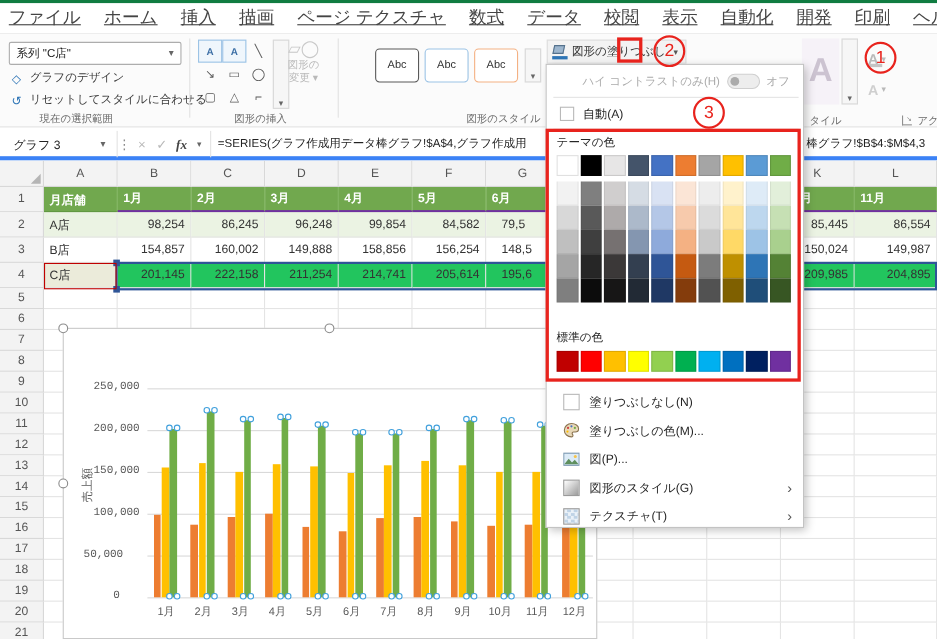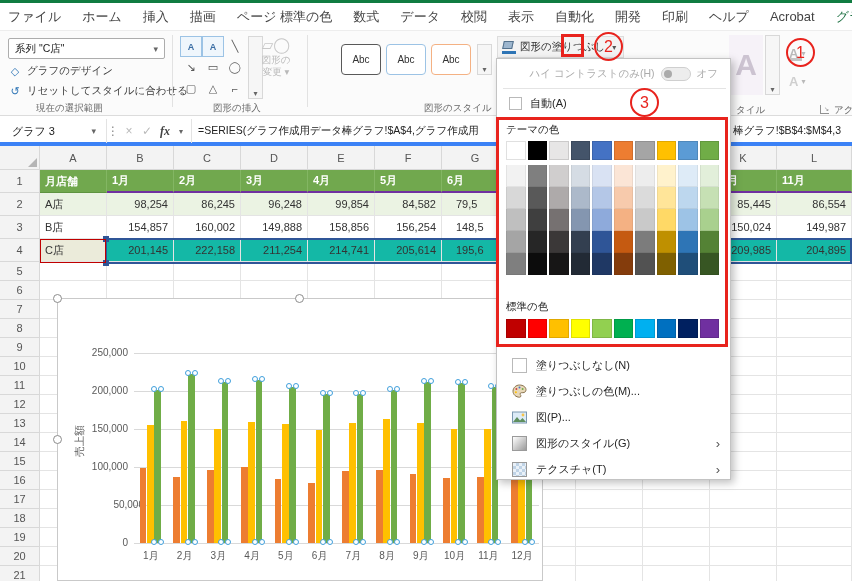--- a/index.html
+++ b/index.html
@@ -5,21 +5,21 @@
   :root{ --red:#E8231D; --grid:#E4E4E4; --hdr:#F3F3F3; --hdrline:#D8D8D8; }
   *{box-sizing:border-box; margin:0; padding:0;}
   body{font-family:"Liberation Sans","DejaVu Sans",sans-serif; background:#fff;}
   #app{position:relative; width:852px; height:581px; overflow:hidden; background:#fff; font-size:11px; color:#333;}
 
   
   .top-strip{position:absolute; left:0; top:0; width:852px; height:3px; background:#107C41;}
 
   
   .tab-bar{position:absolute; left:0; top:3px; width:852px; height:28px; background:#fff; display:flex; align-items:center; padding:0 8px; gap:21px; border-bottom:1px solid #EDEDED;}
-  .tab{font-size:13px; color:#444; white-space:nowrap; cursor:default;}
+  .tab{font-size:16px; color:#444; white-space:nowrap; cursor:default;text-decoration:underline;}
   .tab.ctx{color:#217346;}
   .spacer{margin-left:auto;}
 
   
   .ribbon{position:absolute; left:0; top:31px; width:852px; height:85px; background:#FBFBFB; border-bottom:1px solid #DCDCDC;}
   .grp-label{position:absolute; font-size:9.5px; color:#6A6A6A; white-space:nowrap;}
   .vdiv{position:absolute; top:4px; height:72px; width:1px; background:#E2E2E2;}
   .combo{position:absolute; left:8px; top:7px; width:157px; height:21px; border:1px solid #ADADAD; border-radius:2px; background:#fff; display:flex; align-items:center; padding:0 6px; font-size:10.5px; color:#222;}
   .combo .arr{margin-left:auto; color:#666; font-size:9px;}
   .rbtn{position:absolute; display:flex; align-items:center; gap:5px; font-size:10.5px; color:#3B3B3B; white-space:nowrap;}
@@ -54,31 +54,31 @@
   .sheet{position:absolute; left:0; top:146px; width:852px; height:435px; overflow:hidden; background:#fff;}
   .colhdr,.rowhdr,.corner{position:absolute; background:var(--hdr); border-right:1px solid var(--hdrline); border-bottom:1px solid var(--hdrline); color:#555; display:flex; align-items:center; justify-content:center; font-size:11px;}
   .corner{left:0; top:0; width:40px; height:24px;}
   .corner .tri{position:absolute; right:2px; bottom:2px; width:0; height:0; border-left:9px solid transparent; border-bottom:9px solid #B5B5B5;}
   .cell{position:absolute; border-right:1px solid var(--grid); border-bottom:1px solid var(--grid); display:flex; align-items:center; padding:0 5px; white-space:nowrap; overflow:hidden; font-size:11px; color:#333;}
   .cell.num{justify-content:flex-end;}
   .cell.frag{justify-content:flex-start; padding-left:14px;}
   .cell.hrow{background:#71A84E; color:#fff; font-weight:bold; border-right:1px solid #83B663; border-bottom:1px solid #5E9440;}
   .cell.hrow.cat{border-bottom:2px solid #7030A0;}
   .cell.r2{background:#EBF3E3;}
-  .cell.r4{background:#14b8a6;}
+  .cell.r4{background:#22c55e;}
   .cell.a4{background:#EBEBDA;}
   .sel-blue{position:absolute; left:105px; top:92px; width:747px; height:26px; border:2px solid #2F5597; z-index:4; pointer-events:none;}
   .sel-blue .h{position:absolute; width:6px; height:6px; background:#2F5597; left:-4px;}
   .sel-red{position:absolute; left:40px; top:93px; width:66px; height:24px; border:1px solid #C00000; z-index:4; pointer-events:none;}
 
   
   .chart{position:absolute; left:57px; top:152px; width:486px; height:283px; background:#fff; border:1px solid #C9C9C9; z-index:5;}
   .chart .title{position:absolute; left:0; top:8px; width:100%; text-align:center; font-size:15px; color:#595959; letter-spacing:1px;}
   .chart .gl{position:absolute; height:1px; background:#D9D9D9;}
-  .chart .ytick{position:absolute; width:44px; text-align:right; font-size:10px; color:#595959;}
+  .chart .ytick{position:absolute; width:44px; text-align:center; font-size:10px; color:#595959;font-family:Liberation Mono, monospace;}
   .chart .xtick{position:absolute; width:34px; text-align:center; font-size:10px; color:#595959;}
   .chart .ylab{position:absolute; left:6px; top:135px; font-size:10.5px; color:#595959; transform:rotate(-90deg); transform-origin:center;}
   .chart .bar{position:absolute;}
   .chart .mk{position:absolute; width:6px; height:6px; border:1.5px solid #41A0DC; border-radius:50%; background:#fff;}
   .handle{position:absolute; width:9px; height:9px; border:1px solid #8C8C8C; border-radius:50%; background:#fff; z-index:6;}
 
   
   .panel{position:absolute; left:496px; top:58px; width:235px; height:422px; background:#fff; border:1px solid #C3C3C3; box-shadow:3px 3px 8px rgba(0,0,0,.25); z-index:10;}
   .hc-row{position:absolute; left:0; top:3px; width:100%; height:24px; display:flex; align-items:center; justify-content:flex-end; padding-right:12px; gap:6px; color:#ABABAB; font-size:10.5px;}
   .toggle{width:30px; height:14px; border-radius:8px; background:#EDEDED; border:1px solid #CFCFCF; position:relative;}
@@ -108,21 +108,21 @@
 <body>
 
 <div id="app">
   <div class="top-strip"></div>
 
   <div class="tab-bar">
       <div class="tab">ファイル</div>
       <div class="tab">ホーム</div>
       <div class="tab">挿入</div>
       <div class="tab">描画</div>
-      <div class="tab">ページ 標準の色</div>
+      <div class="tab">ページ テクスチャ</div>
       <div class="tab">数式</div>
       <div class="tab">データ</div>
       <div class="tab">校閲</div>
       <div class="tab">表示</div>
       <div class="tab">自動化</div>
       <div class="tab">開発</div>
       <div class="tab">印刷</div>
       <div class="tab">ヘルプ</div>
       <div class="tab">Acrobat</div>
       <div class="tab ctx spacer">グラフのデザイン</div>
@@ -215,21 +215,21 @@
       <span class="h" style="top:-4px;"></span>
         <span class="h" style="bottom:-4px;"></span>
     </div>
     <div class="sel-red"></div>
 
     <div class="chart" id="chart">
       <div class="ylab">売上額</div>
     <div class="gl" style="left: 76px; width: 405px; top: 244px;"></div>
         <div class="ytick" style="left: 26px; top: 238px;">0</div>
         <div class="gl" style="left: 76px; width: 405px; top: 206px;"></div>
-        <div class="ytick" style="left: 42px; top: 200px;">50,000</div>
+        <div class="ytick" style="left: 14px; top: 200px;">50,000</div>
         <div class="gl" style="left: 76px; width: 405px; top: 168px;"></div>
         <div class="ytick" style="left: 26px; top: 162px;">100,000</div>
         <div class="gl" style="left: 76px; width: 405px; top: 130px;"></div>
         <div class="ytick" style="left: 26px; top: 124px;">150,000</div>
         <div class="gl" style="left: 76px; width: 405px; top: 92px;"></div>
         <div class="ytick" style="left: 26px; top: 86px;">200,000</div>
         <div class="gl" style="left: 76px; width: 405px; top: 54px;"></div>
         <div class="ytick" style="left: 26px; top: 48px;">250,000</div>
         <div class="xtick" style="left: 75.875px; top: 250px;">1月</div>
         <div class="xtick" style="left: 109.625px; top: 250px;">2月</div>

